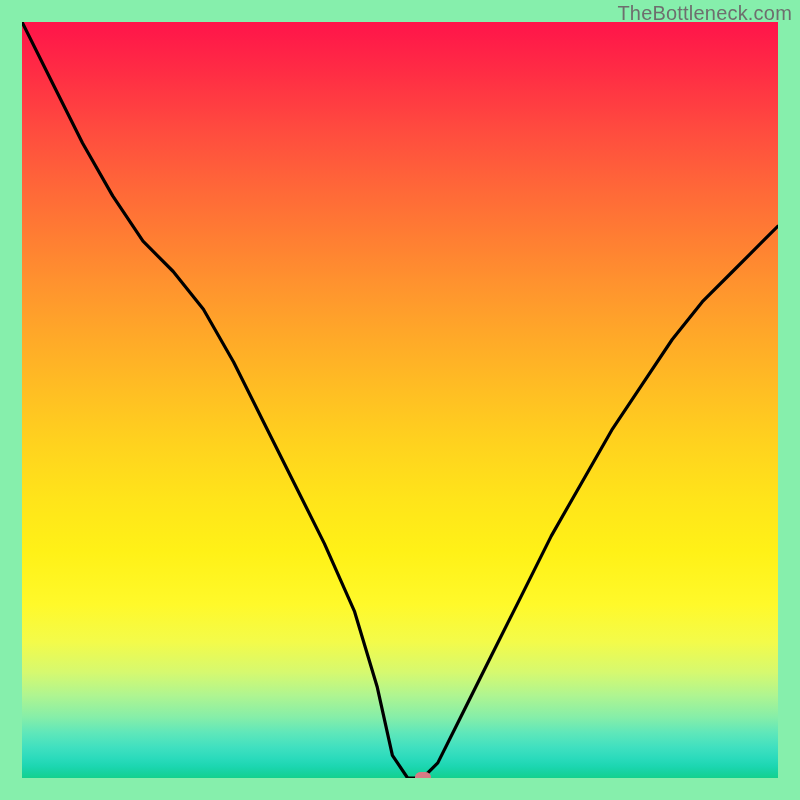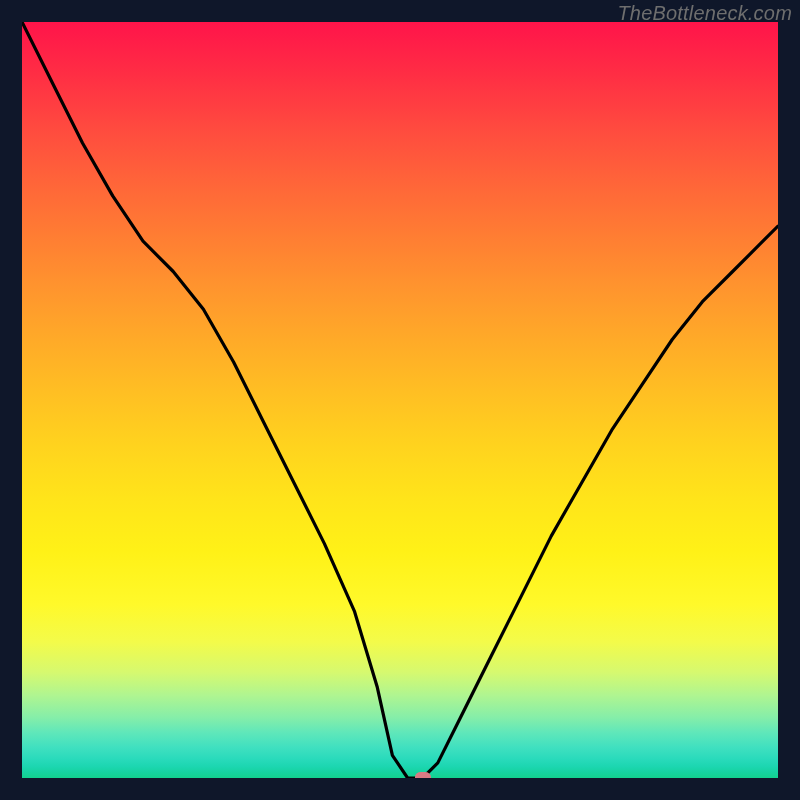--- a/index.html
+++ b/index.html
@@ -2,22 +2,21 @@
 <html><head>
 <meta charset="utf-8">
 <style>
   * { margin: 0; padding: 0; box-sizing: border-box; }
   html, body { width: 800px; height: 800px; overflow: hidden; }
   body { background: #000; font-family: Arial, sans-serif; }
   .frame {
     position: absolute;
     top: 0; left: 0;
     width: 800px; height: 800px;
-    background: #0f172a;
-    font-style: italic;
+    background: #86efac;
   }
   .plot-area {
     position: absolute;
     left: 22px;
     top: 22px;
     width: 756px;
     height: 756px;
     overflow: hidden;
   }
   .gradient-bg {

